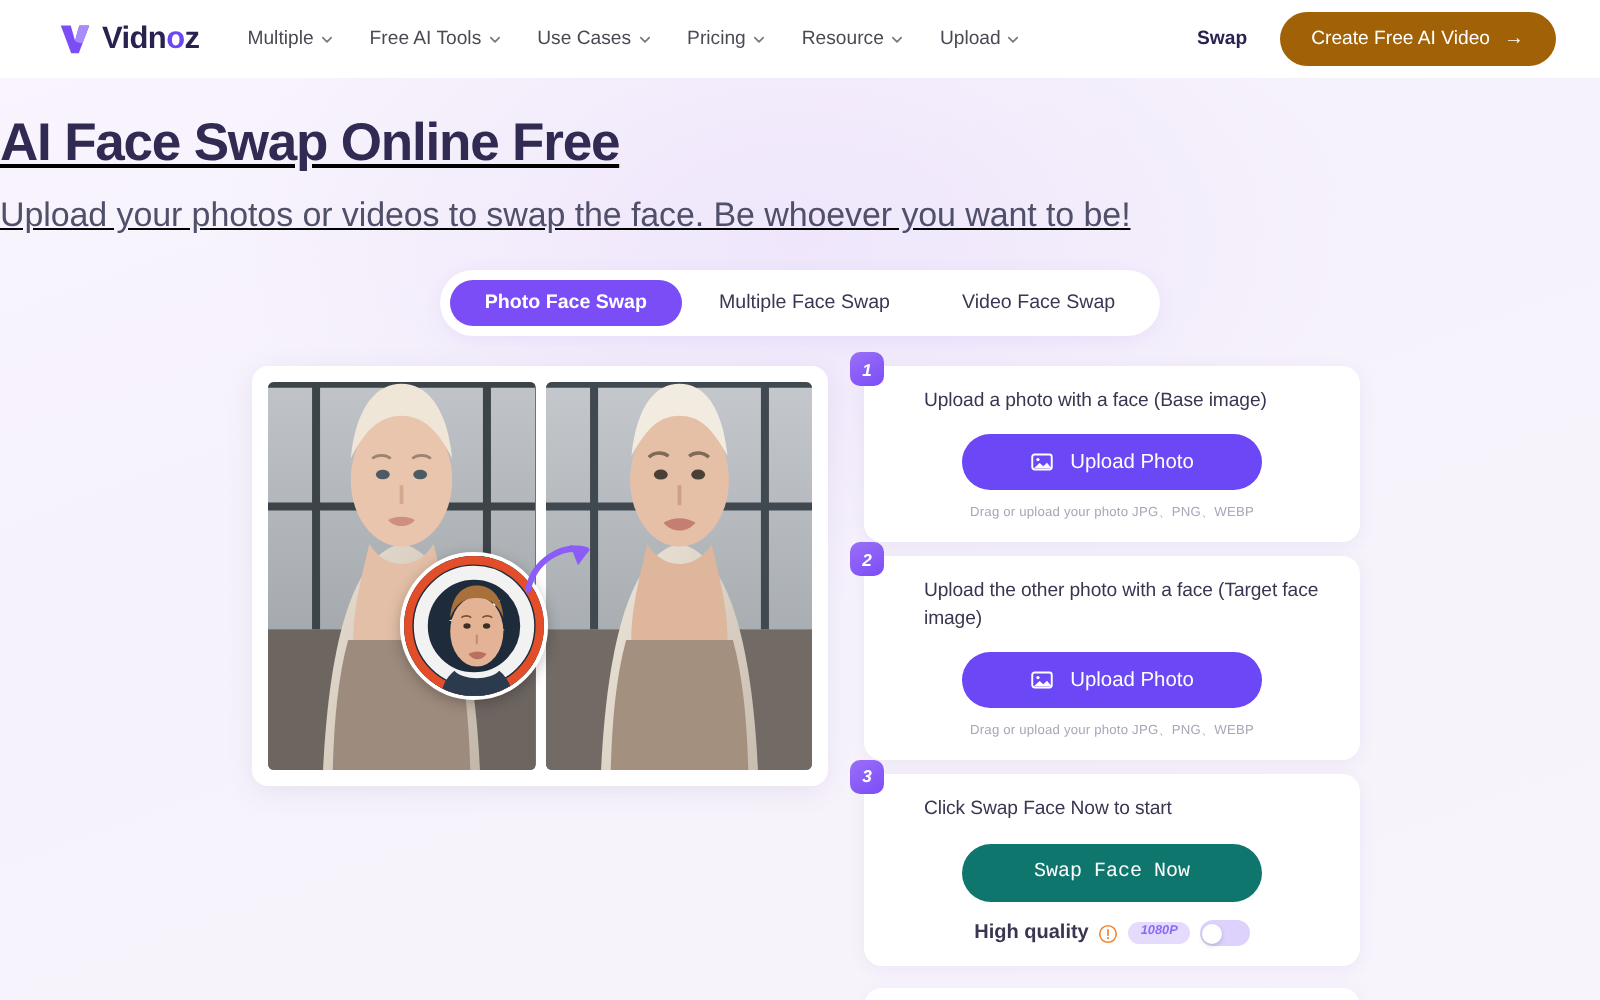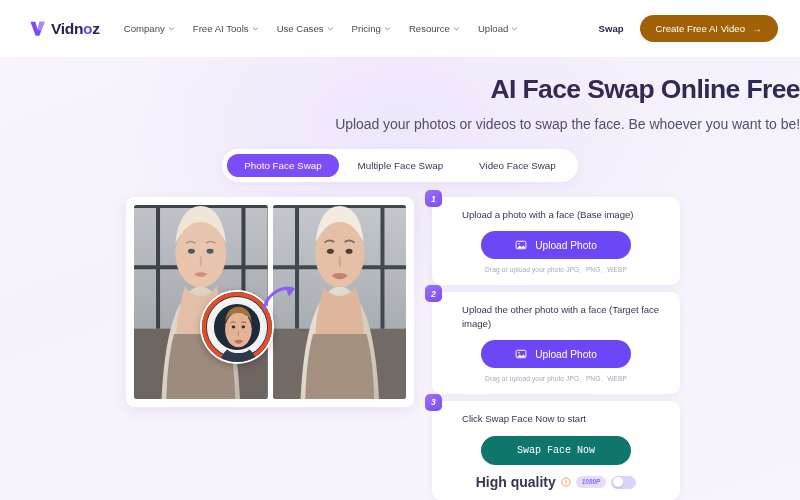--- a/index.html
+++ b/index.html
@@ -14,21 +14,21 @@
     width: 800px; height: 500px;
     background:
       radial-gradient(ellipse 420px 260px at 50% 120px, #efe6fb 0%, rgba(239,230,251,0) 70%),
       linear-gradient(160deg, #f9f4fd 0%, #f6f2fb 40%, #f8f4fc 100%);
     overflow: hidden;
   }
 
   
   .nav {
     position: relative;
-    height: 57px;
+    height: 39px;
     background: #ffffff;
     display: flex;
     align-items: center;
     padding: 0 22px 0 28px;
     z-index: 20;
   }
   .brand { display: flex; align-items: center; gap: 4px; margin-right: 24px; }
   .brand-mark { width: 19px; height: 19px; display: block; }
   .brand-text {
     font-size: 15.5px; font-weight: 700; letter-spacing: -0.3px;
@@ -49,45 +49,45 @@
   .cta {
     display: flex; align-items: center; gap: 7px;
     background: #a16207; color: #fff;
     font-size: 9.6px; font-weight: 500;
     border: none; border-radius: 999px;
     padding: 8px 16px; cursor: pointer; white-space: nowrap;
   }
   .cta .arr { font-size: 10px; line-height: 1; }
 
   
-  .hero { text-align: right; padding-top: 17px; }
+  .hero { text-align: left; padding-top: 17px; text-decoration: underline; }
   .hero h1 {
     font-size: 26.5px; font-weight: 700; color: #312a52;
     letter-spacing: -0.6px; line-height: 1.15;
   }
   .hero .sub {
     margin-top: 12px;
-    font-size: 14px; color: #51506a; letter-spacing: -0.05px; padding-left: 11px;
+    font-size: 17px; color: #51506a; letter-spacing: -0.05px;
   }
 
   
   .tabs-wrap { display: flex; justify-content: center; margin-top: 17px; }
   .tabs {
     display: flex; align-items: center;
     background: #ffffff; border-radius: 999px;
     padding: 5px; gap: 2px;
     box-shadow: 0 2px 10px rgba(108,71,245,.08);
   }
   .tab {
     font-size: 9.8px; color: #3b3652;
     padding: 6px 17px; border-radius: 999px;
     white-space: nowrap; cursor: pointer; border: none; background: transparent;
     font-family: inherit;
   }
-  .tab.active { background: #7b4df7; color: #ffffff; font-weight: 400; }
+  .tab.active { background: #7b4df7; color: #ffffff; font-weight: 700; }
 
   
   .main {
     display: flex; gap: 18px;
     padding: 15px 120px 0 126px;
     align-items: flex-start;
   }
 
   
   .demo {
@@ -162,21 +162,21 @@
     display: block; width: 150px; margin: 10px auto 0;
     background: #0f766e; color: #ffffff;
     border: none; border-radius: 999px;
     font-size: 10px; font-family: Liberation Mono, monospace;
     padding: 9px 0; cursor: not-allowed;
   }
   .quality-row {
     display: flex; align-items: center; justify-content: center; gap: 5px;
     margin-top: 9px;
   }
-  .quality-label { font-size: 14px; font-weight: 700; color: #3a3550; }
+  .quality-label { font-size: 10px; font-weight: 700; color: #3a3550; }
   .info-icon { width: 10px; height: 10px; display: block; }
   .res-badge {
     background: #e5dcfd; color: #8b6af4;
     font-size: 6.4px; font-weight: 700; font-style: italic;
     padding: 2.5px 6px; border-radius: 999px; line-height: 1;
   }
   .toggle {
     width: 25px; height: 13px; border-radius: 999px;
     background: #ddd2fb; position: relative; cursor: pointer;
   }
@@ -210,21 +210,21 @@
     <div class="brand">
       <svg class="brand-mark" viewBox="0 0 24 24">
         <path d="M3 3.4h6.3l2.7 9.6 2.7-9.6H21L14.4 21h-4.8z" fill="#7B4DF7"></path>
         <path d="M12 13.3 14.7 3.4H21l-4.2 11.2a6.9 6.9 0 0 1-4.8-1.3z" fill="#A98CFB"></path>
       </svg>
       <span class="brand-text"><span>Vidn</span><span class="hl">o</span><span>z</span></span>
     </div>
 
     <div class="nav-links">
       <div class="nav-item">
-        <span>Company</span>
+        <span>Multiple</span>
         <svg class="chev" viewBox="0 0 10 10">
             <path d="M2 4l3 3 3-3" fill="none" stroke="#4a4a55" stroke-width="1.2" stroke-linecap="round" stroke-linejoin="round"></path>
           </svg>
       </div>
       <div class="nav-item">
         <span>Free AI Tools</span>
         <svg class="chev" viewBox="0 0 10 10">
             <path d="M2 4l3 3 3-3" fill="none" stroke="#4a4a55" stroke-width="1.2" stroke-linecap="round" stroke-linejoin="round"></path>
           </svg>
       </div>

